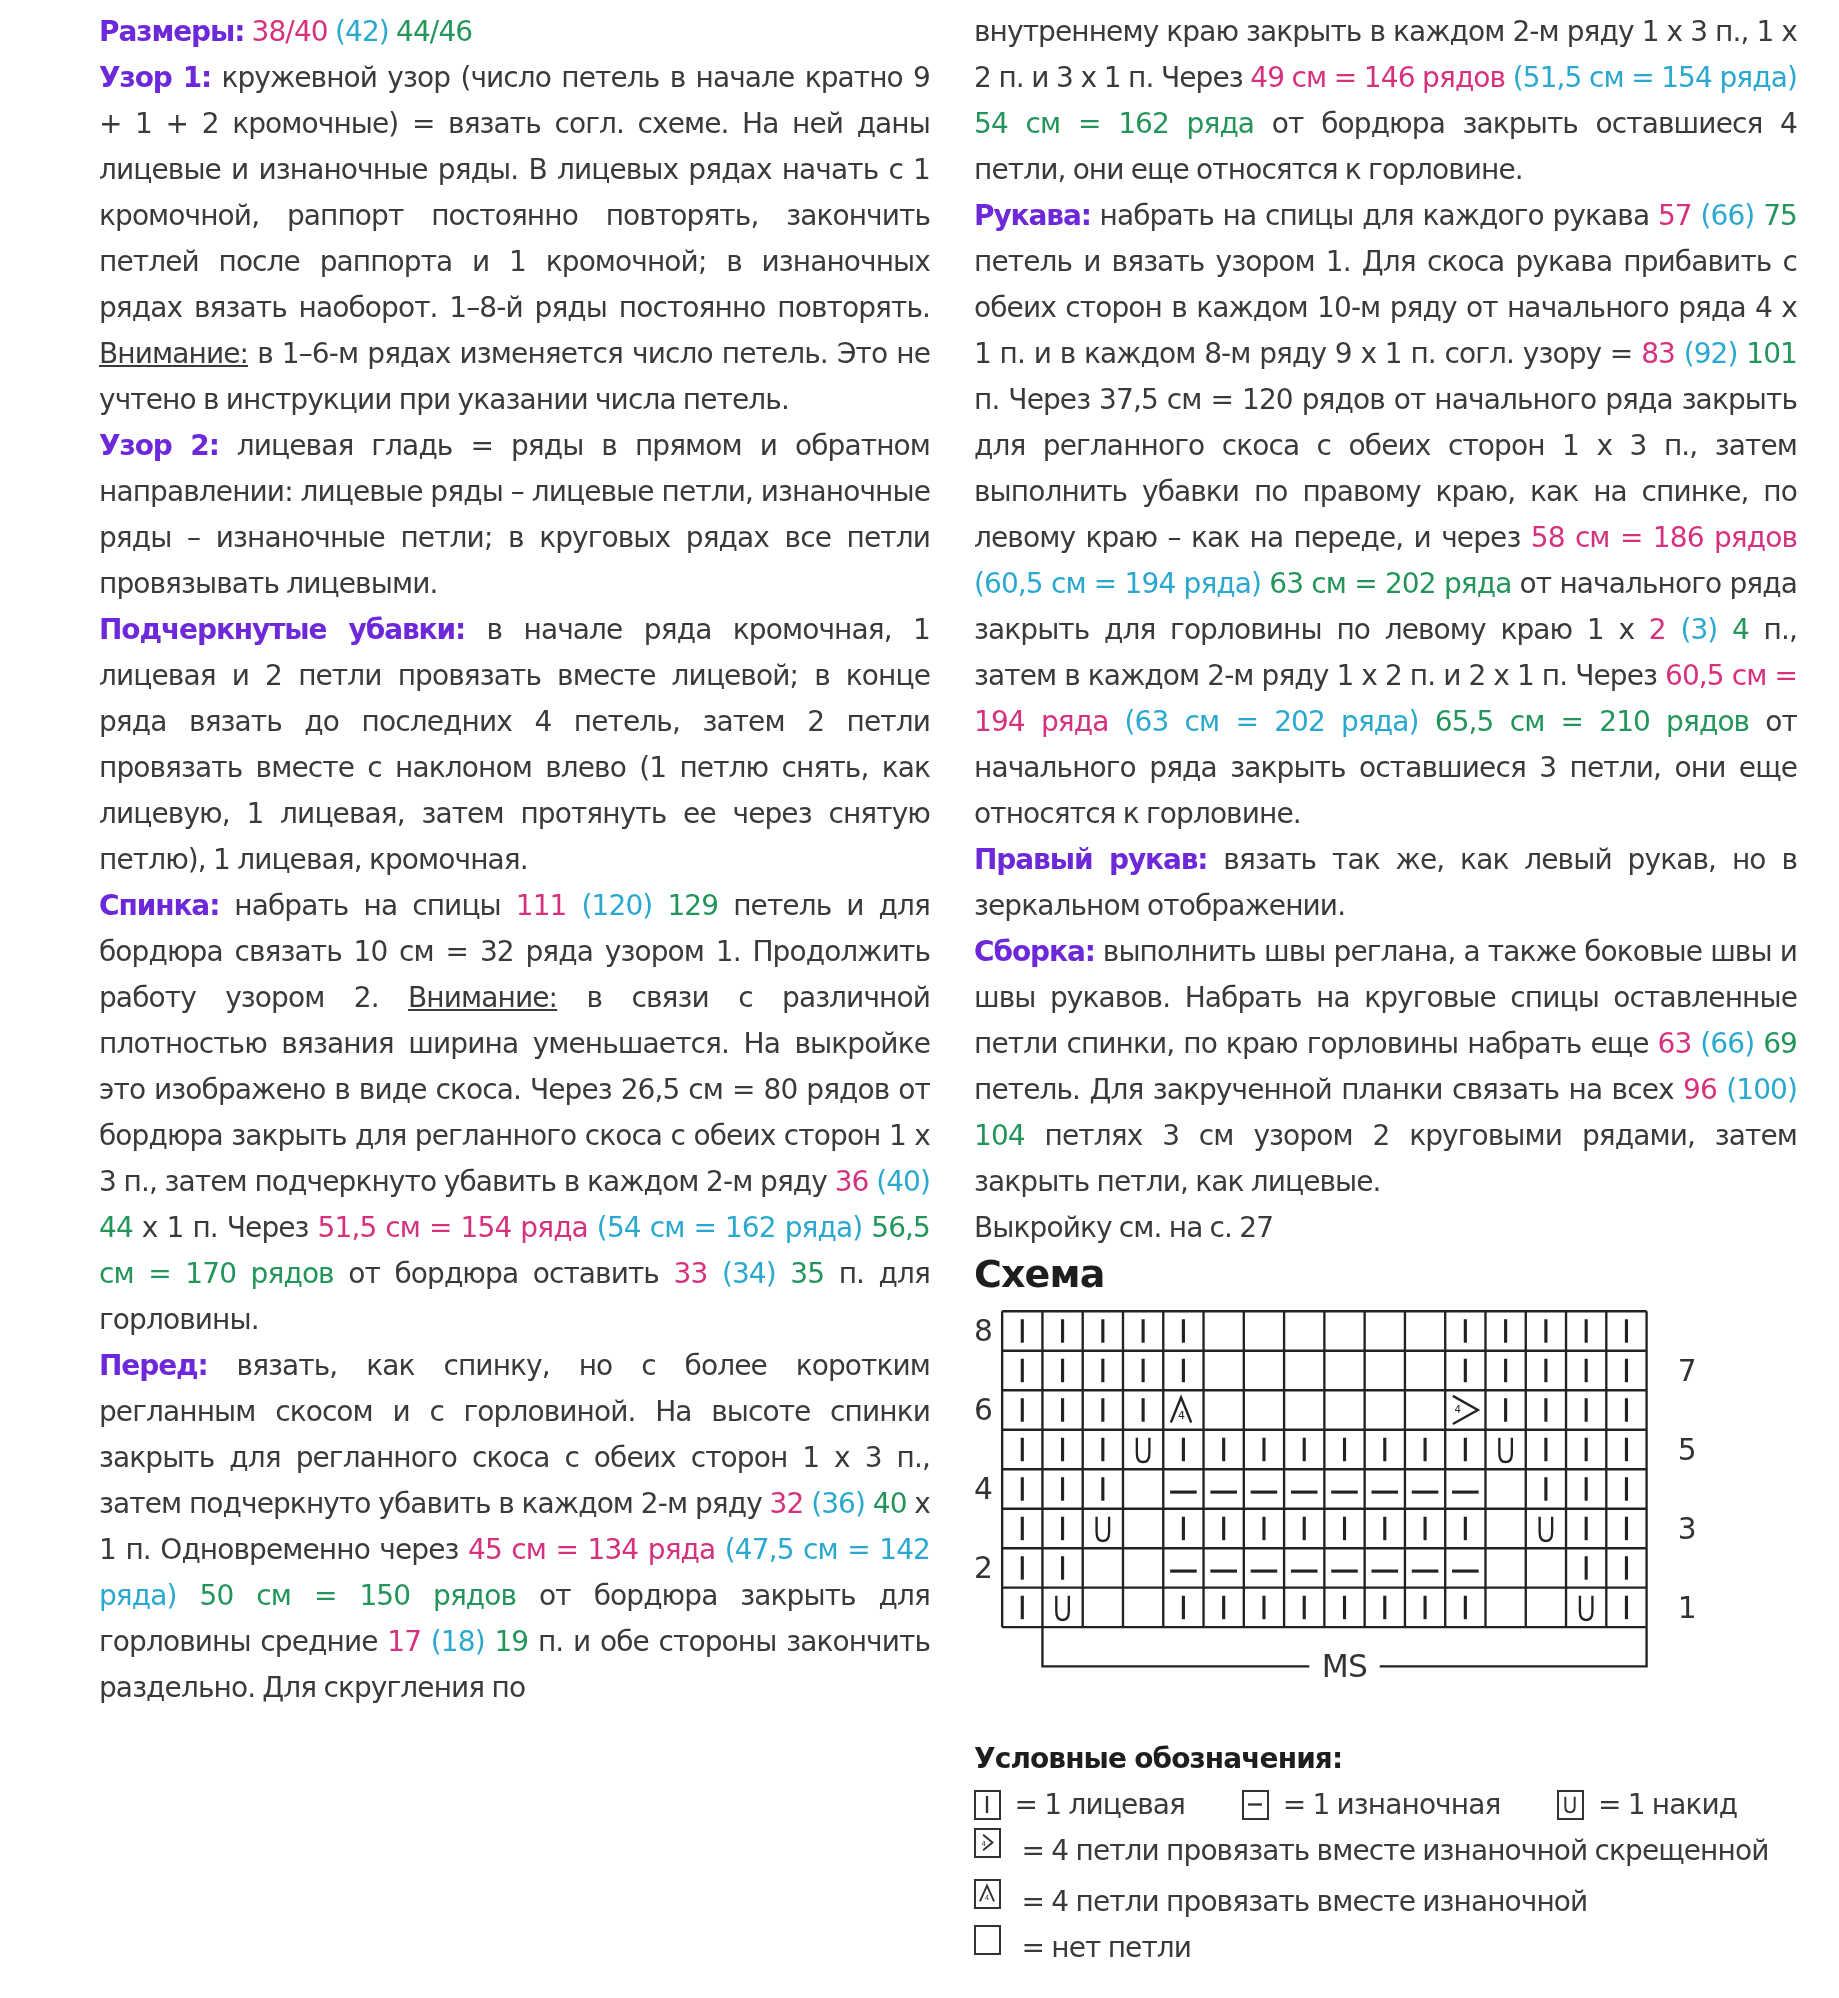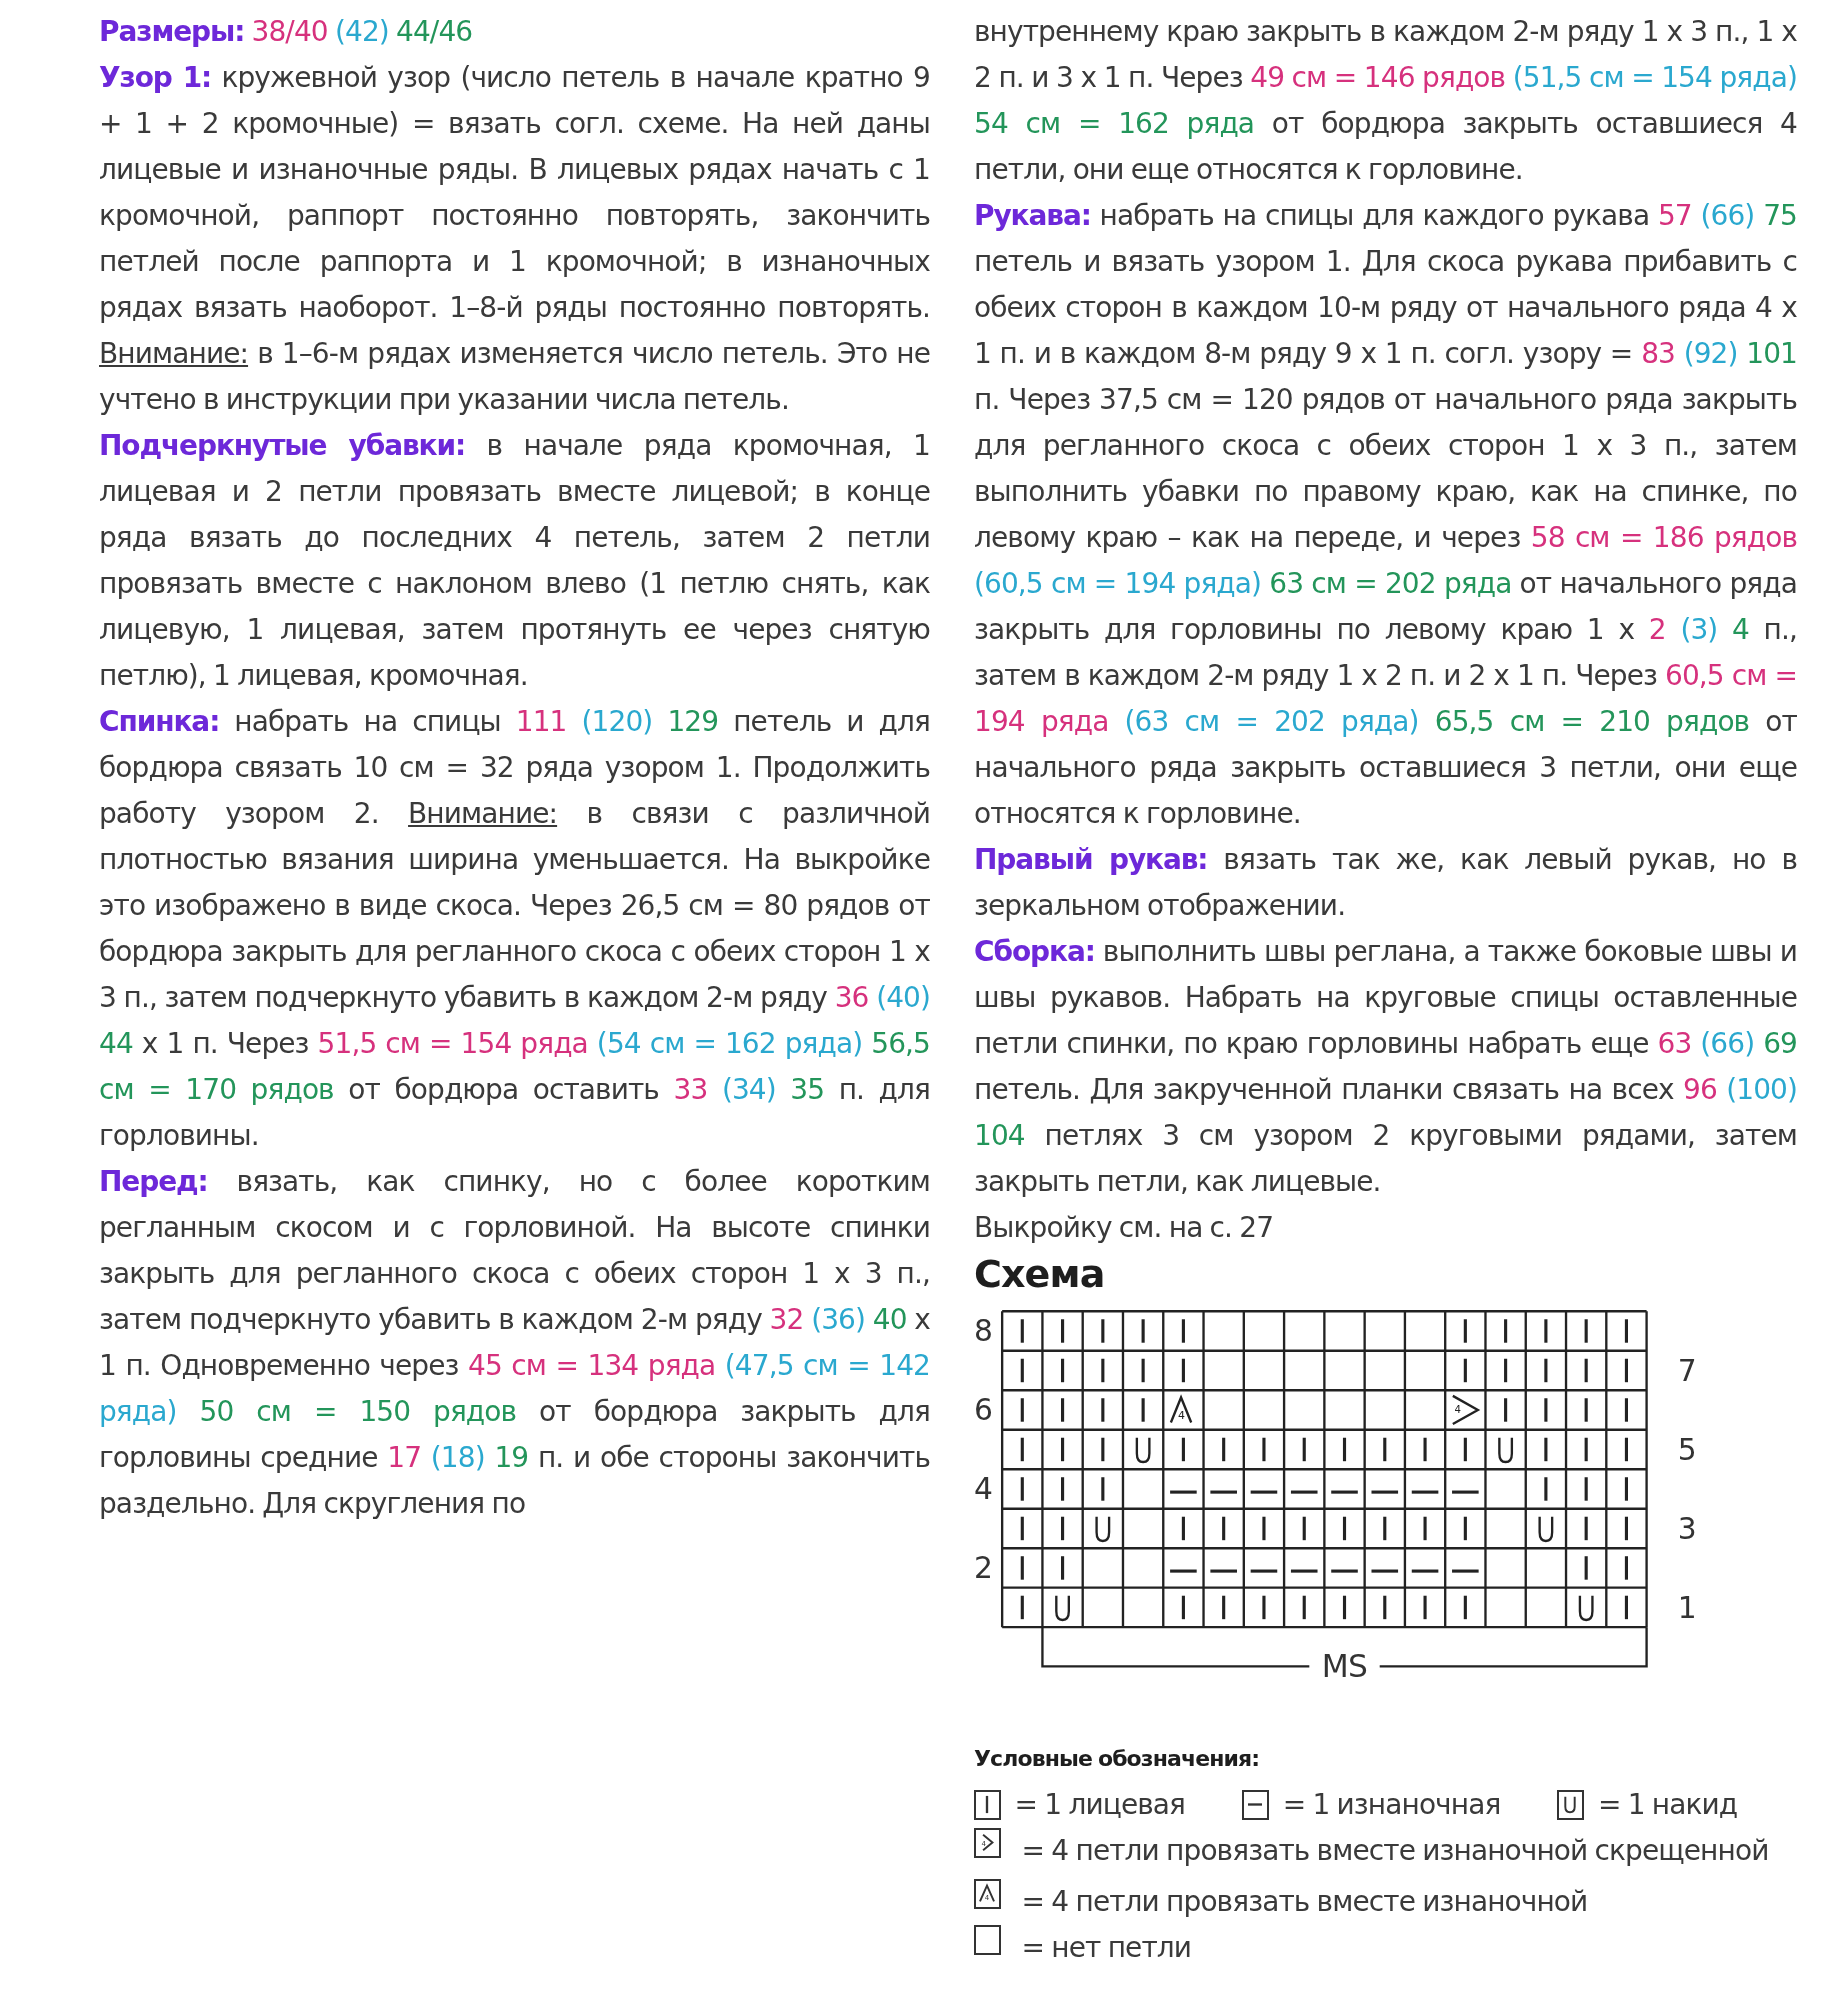--- a/index.html
+++ b/index.html
@@ -12,38 +12,39 @@
   .para { margin: 0; }
   .lbl { font-weight: bold; color: #6d28d9; letter-spacing: -1.1px; }
   .u { text-decoration: underline; }
   .c1 { color: #d6317d; }
   .c2 { color: #2aa8cf; }
   .c3 { color: #23955a; }
   .ref { }
   .schema-title { font-weight: bold; color: #1e1e1e; font-size: 38px; margin-top: 0; }
   #chart-wrap { position: relative; width: 829px; height: 422px; }
   #chart-svg { position: absolute; left: 0; top: 0; }
-  .legend-title { font-weight: bold; color: #1e1e1e; font-size: 22px; margin-top: 17px; }
+  .legend-title { font-weight: bold; color: #1e1e1e; font-size: 28px; margin-top: 17px; }
   .legend-row { display: flex; align-items: flex-start; gap: 21px; }
   .sym { display: inline-block; width: 26.6px; height: 30px; border: 2.3px solid #333;
          position: relative; box-sizing: border-box; vertical-align: middle; flex: 0 0 auto; }
   .sym svg { position: absolute; left: 0; top: 0; }
   .legend-item { display: inline-flex; align-items: center; gap: 14px; margin-right: 36px; }
 </style>
 </head>
 <body>
 
 <div class="col col-left">
   <p class="para">
     <span class="lbl">Размеры:</span>
     <span class="c1">38/40</span>
     <span class="c2">(42)</span>
     <span class="c3">44/46</span>
   </p>
   <p class="para"><span class="lbl">Узор 1:</span><span> кружевной узор (число петель в начале кратно 9 + 1 + 2 кромочные) = вязать согл. схеме. На ней даны лицевые и изнаночные ряды. В лицевых рядах начать с 1 кромочной, раппорт постоянно повторять, закончить петлей после раппорта и 1 кромочной; в изнаночных рядах вязать наоборот. 1–8-й ряды постоянно повторять. </span><span class="u">Внимание:</span><span> в 1–6-м рядах изменяется число петель. Это не учтено в инструкции при указании числа петель.</span></p>
+  <p class="para"><span class="lbl">Узор 2:</span><span> лицевая гладь = ряды в прямом и обратном направлении: лицевые ряды – лицевые петли, изнаночные ряды – изнаночные петли; в круговых рядах все петли провязывать лицевыми.</span></p>
   <p class="para"><span class="lbl">Подчеркнутые убавки:</span><span> в начале ряда кромочная, 1 лицевая и 2 петли провязать вместе лицевой; в конце ряда вязать до последних 4 петель, затем 2 петли провязать вместе с наклоном влево (1 петлю снять, как лицевую, 1 лицевая, затем протянуть ее через снятую петлю), 1 лицевая, кромочная.</span></p>
   <p class="para"><span class="lbl">Спинка:</span><span> набрать на спицы </span><span class="c1">111</span> <span class="c2">(120)</span> <span class="c3">129</span><span> петель и для бордюра связать 10 см = 32 ряда узором 1. Продолжить работу узором 2. </span><span class="u">Внимание:</span><span> в связи с различной плотностью вязания ширина уменьшается. На выкройке это изображено в виде скоса. Через 26,5 см = 80 рядов от бордюра закрыть для регланного скоса с обеих сторон 1 х 3 п., затем подчеркнуто убавить в каждом 2-м ряду </span><span class="c1">36</span> <span class="c2">(40)</span> <span class="c3">44</span><span> х 1 п. Через </span><span class="c1">51,5 см = 154 ряда</span> <span class="c2">(54 см = 162 ряда)</span> <span class="c3">56,5 см = 170 рядов</span><span> от бордюра оставить </span><span class="c1">33</span> <span class="c2">(34)</span> <span class="c3">35</span><span> п. для горловины.</span></p>
   <p class="para"><span class="lbl">Перед:</span><span> вязать, как спинку, но с более коротким регланным скосом и с горловиной. На высоте спинки закрыть для регланного скоса с обеих сторон 1 х 3 п., затем подчеркнуто убавить в каждом 2-м ряду </span><span class="c1">32</span> <span class="c2">(36)</span> <span class="c3">40</span><span> х 1 п. Одновременно через </span><span class="c1">45 см = 134 ряда</span> <span class="c2">(47,5 см = 142 ряда)</span> <span class="c3">50 см = 150 рядов</span><span> от бордюра закрыть для горловины средние </span><span class="c1">17</span> <span class="c2">(18)</span> <span class="c3">19</span><span> п. и обе стороны закончить раздельно. Для скругления по</span></p>
 </div>
 
 <div class="col col-right">
   <p class="para"><span>внутреннему краю закрыть в каждом 2-м ряду 1 х 3 п., 1 х 2 п. и 3 х 1 п. Через </span><span class="c1">49 см = 146 рядов</span> <span class="c2">(51,5 см = 154 ряда)</span> <span class="c3">54 см = 162 ряда</span><span> от бордюра закрыть оставшиеся 4 петли, они еще относятся к горловине.</span></p>
   <p class="para"><span class="lbl">Рукава:</span><span> набрать на спицы для каждого рукава </span><span class="c1">57</span> <span class="c2">(66)</span> <span class="c3">75</span><span> петель и вязать узором 1. Для скоса рукава прибавить с обеих сторон в каждом 10-м ряду от начального ряда 4 х 1 п. и в каждом 8-м ряду 9 х 1 п. согл. узору = </span><span class="c1">83</span> <span class="c2">(92)</span> <span class="c3">101</span><span> п. Через 37,5 см = 120 рядов от начального ряда закрыть для регланного скоса с обеих сторон 1 х 3 п., затем выполнить убавки по правому краю, как на спинке, по левому краю – как на переде, и через </span><span class="c1">58 см = 186 рядов</span> <span class="c2">(60,5 см = 194 ряда)</span> <span class="c3">63 см = 202 ряда</span><span> от начального ряда закрыть для горловины по левому краю 1 х </span><span class="c1">2</span> <span class="c2">(3)</span> <span class="c3">4</span><span> п., затем в каждом 2-м ряду 1 х 2 п. и 2 х 1 п. Через </span><span class="c1">60,5 см = 194 ряда</span> <span class="c2">(63 см = 202 ряда)</span> <span class="c3">65,5 см = 210 рядов</span><span> от начального ряда закрыть оставшиеся 3 петли, они еще относятся к горловине.</span></p>
   <p class="para"><span class="lbl">Правый рукав:</span><span> вязать так же, как левый рукав, но в зеркальном отображении.</span></p>
   <p class="para"><span class="lbl">Сборка:</span><span> выполнить швы реглана, а также боковые швы и швы рукавов. Набрать на круговые спицы оставленные петли спинки, по краю горловины набрать еще </span><span class="c1">63</span> <span class="c2">(66)</span> <span class="c3">69</span><span> петель. Для закрученной планки связать на всех </span><span class="c1">96</span> <span class="c2">(100)</span> <span class="c3">104</span><span> петлях 3 см узором 2 круговыми рядами, затем закрыть петли, как лицевые.</span></p>

